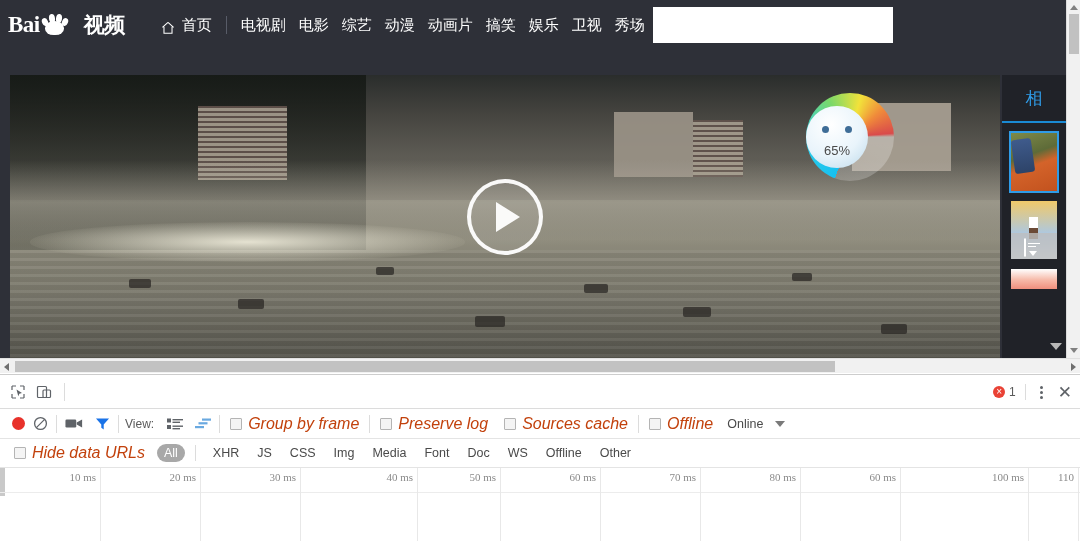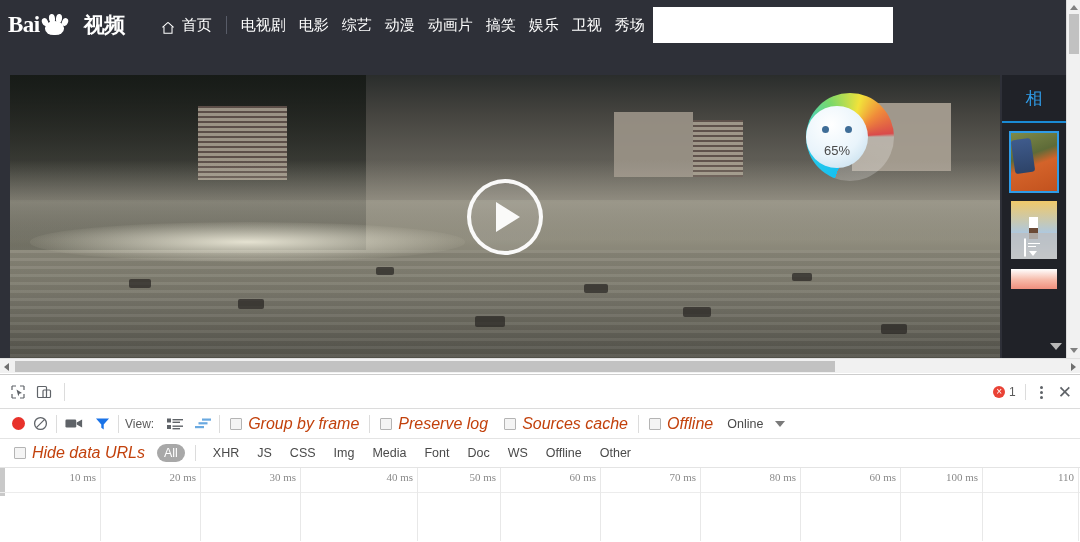--- a/index.html
+++ b/index.html
@@ -571,21 +571,21 @@
           </div>
         <div class="tl-tick" style="left:700px">
             <span class="tl-lbl">70 ms</span>
           </div>
         <div class="tl-tick" style="left:800px">
             <span class="tl-lbl">80 ms</span>
           </div>
         <div class="tl-tick" style="left:900px">
             <span class="tl-lbl">60 ms</span>
           </div>
-        <div class="tl-tick" style="left:982px">
+        <div class="tl-tick" style="left:1028px">
             <span class="tl-lbl">100 ms</span>
           </div>
         <div class="tl-tick" style="left:1078px">
             <span class="tl-lbl">110</span>
           </div>
       </div>
     </div>
 
   </div>
 </div>

